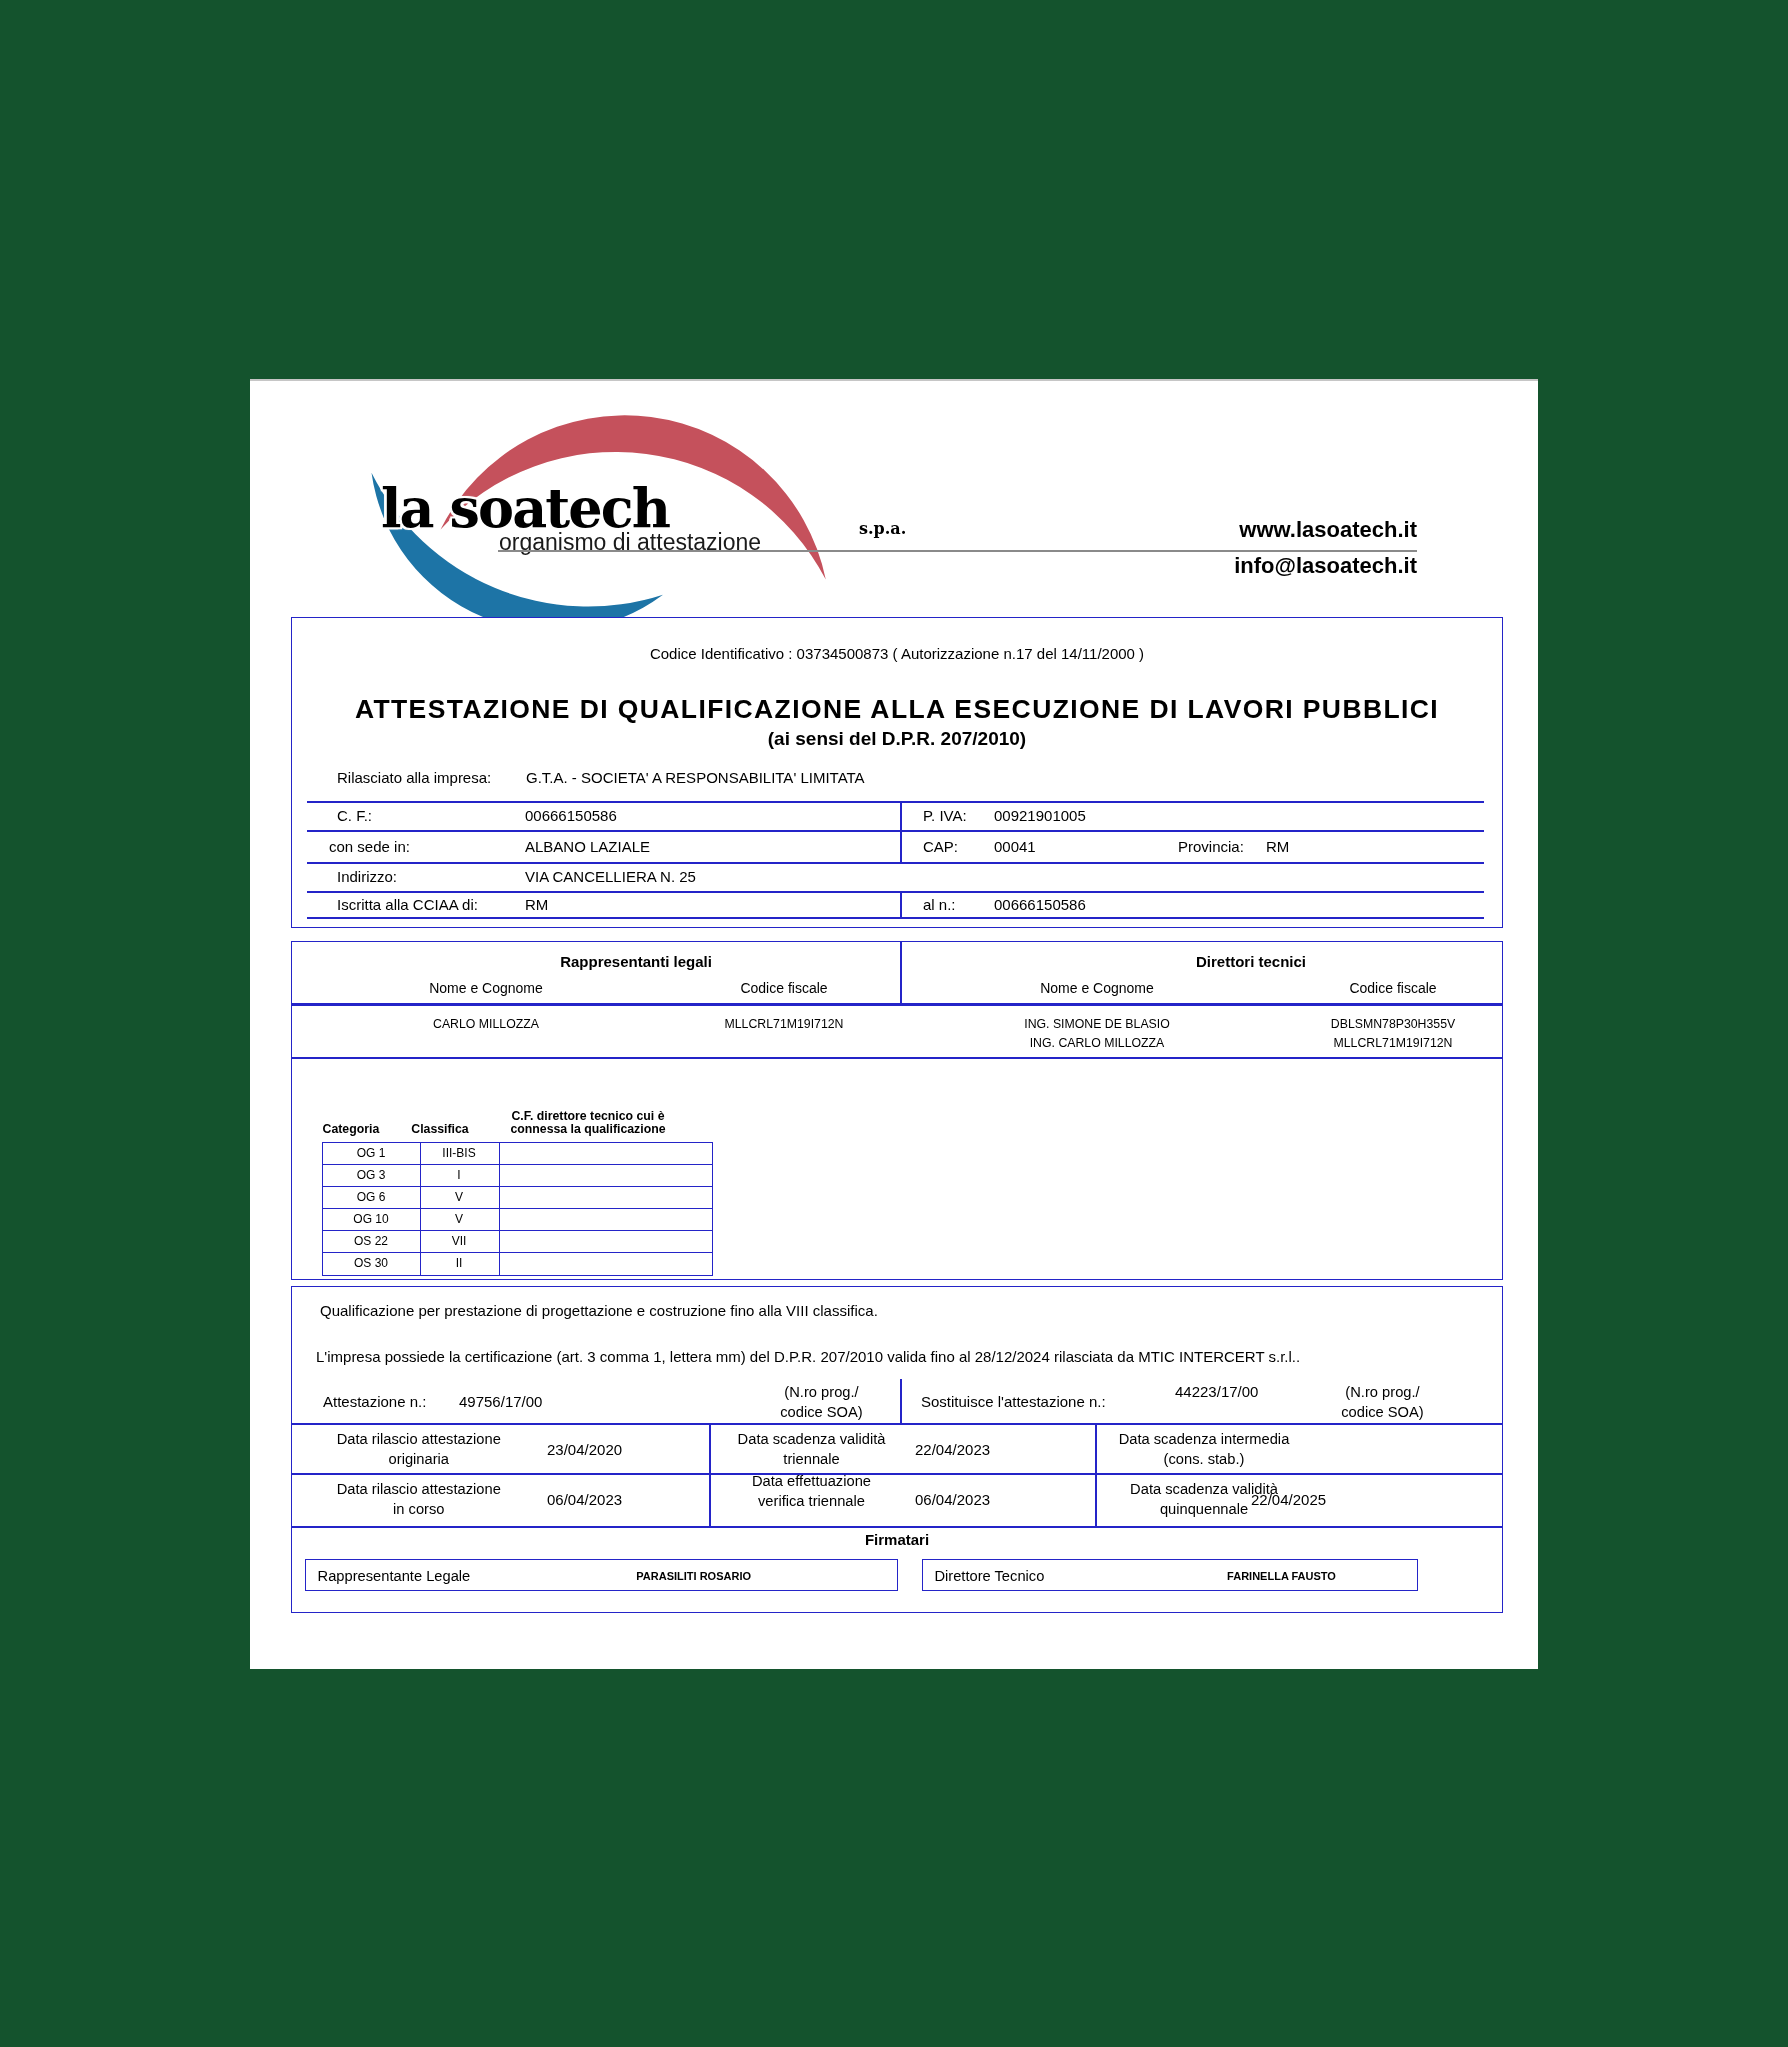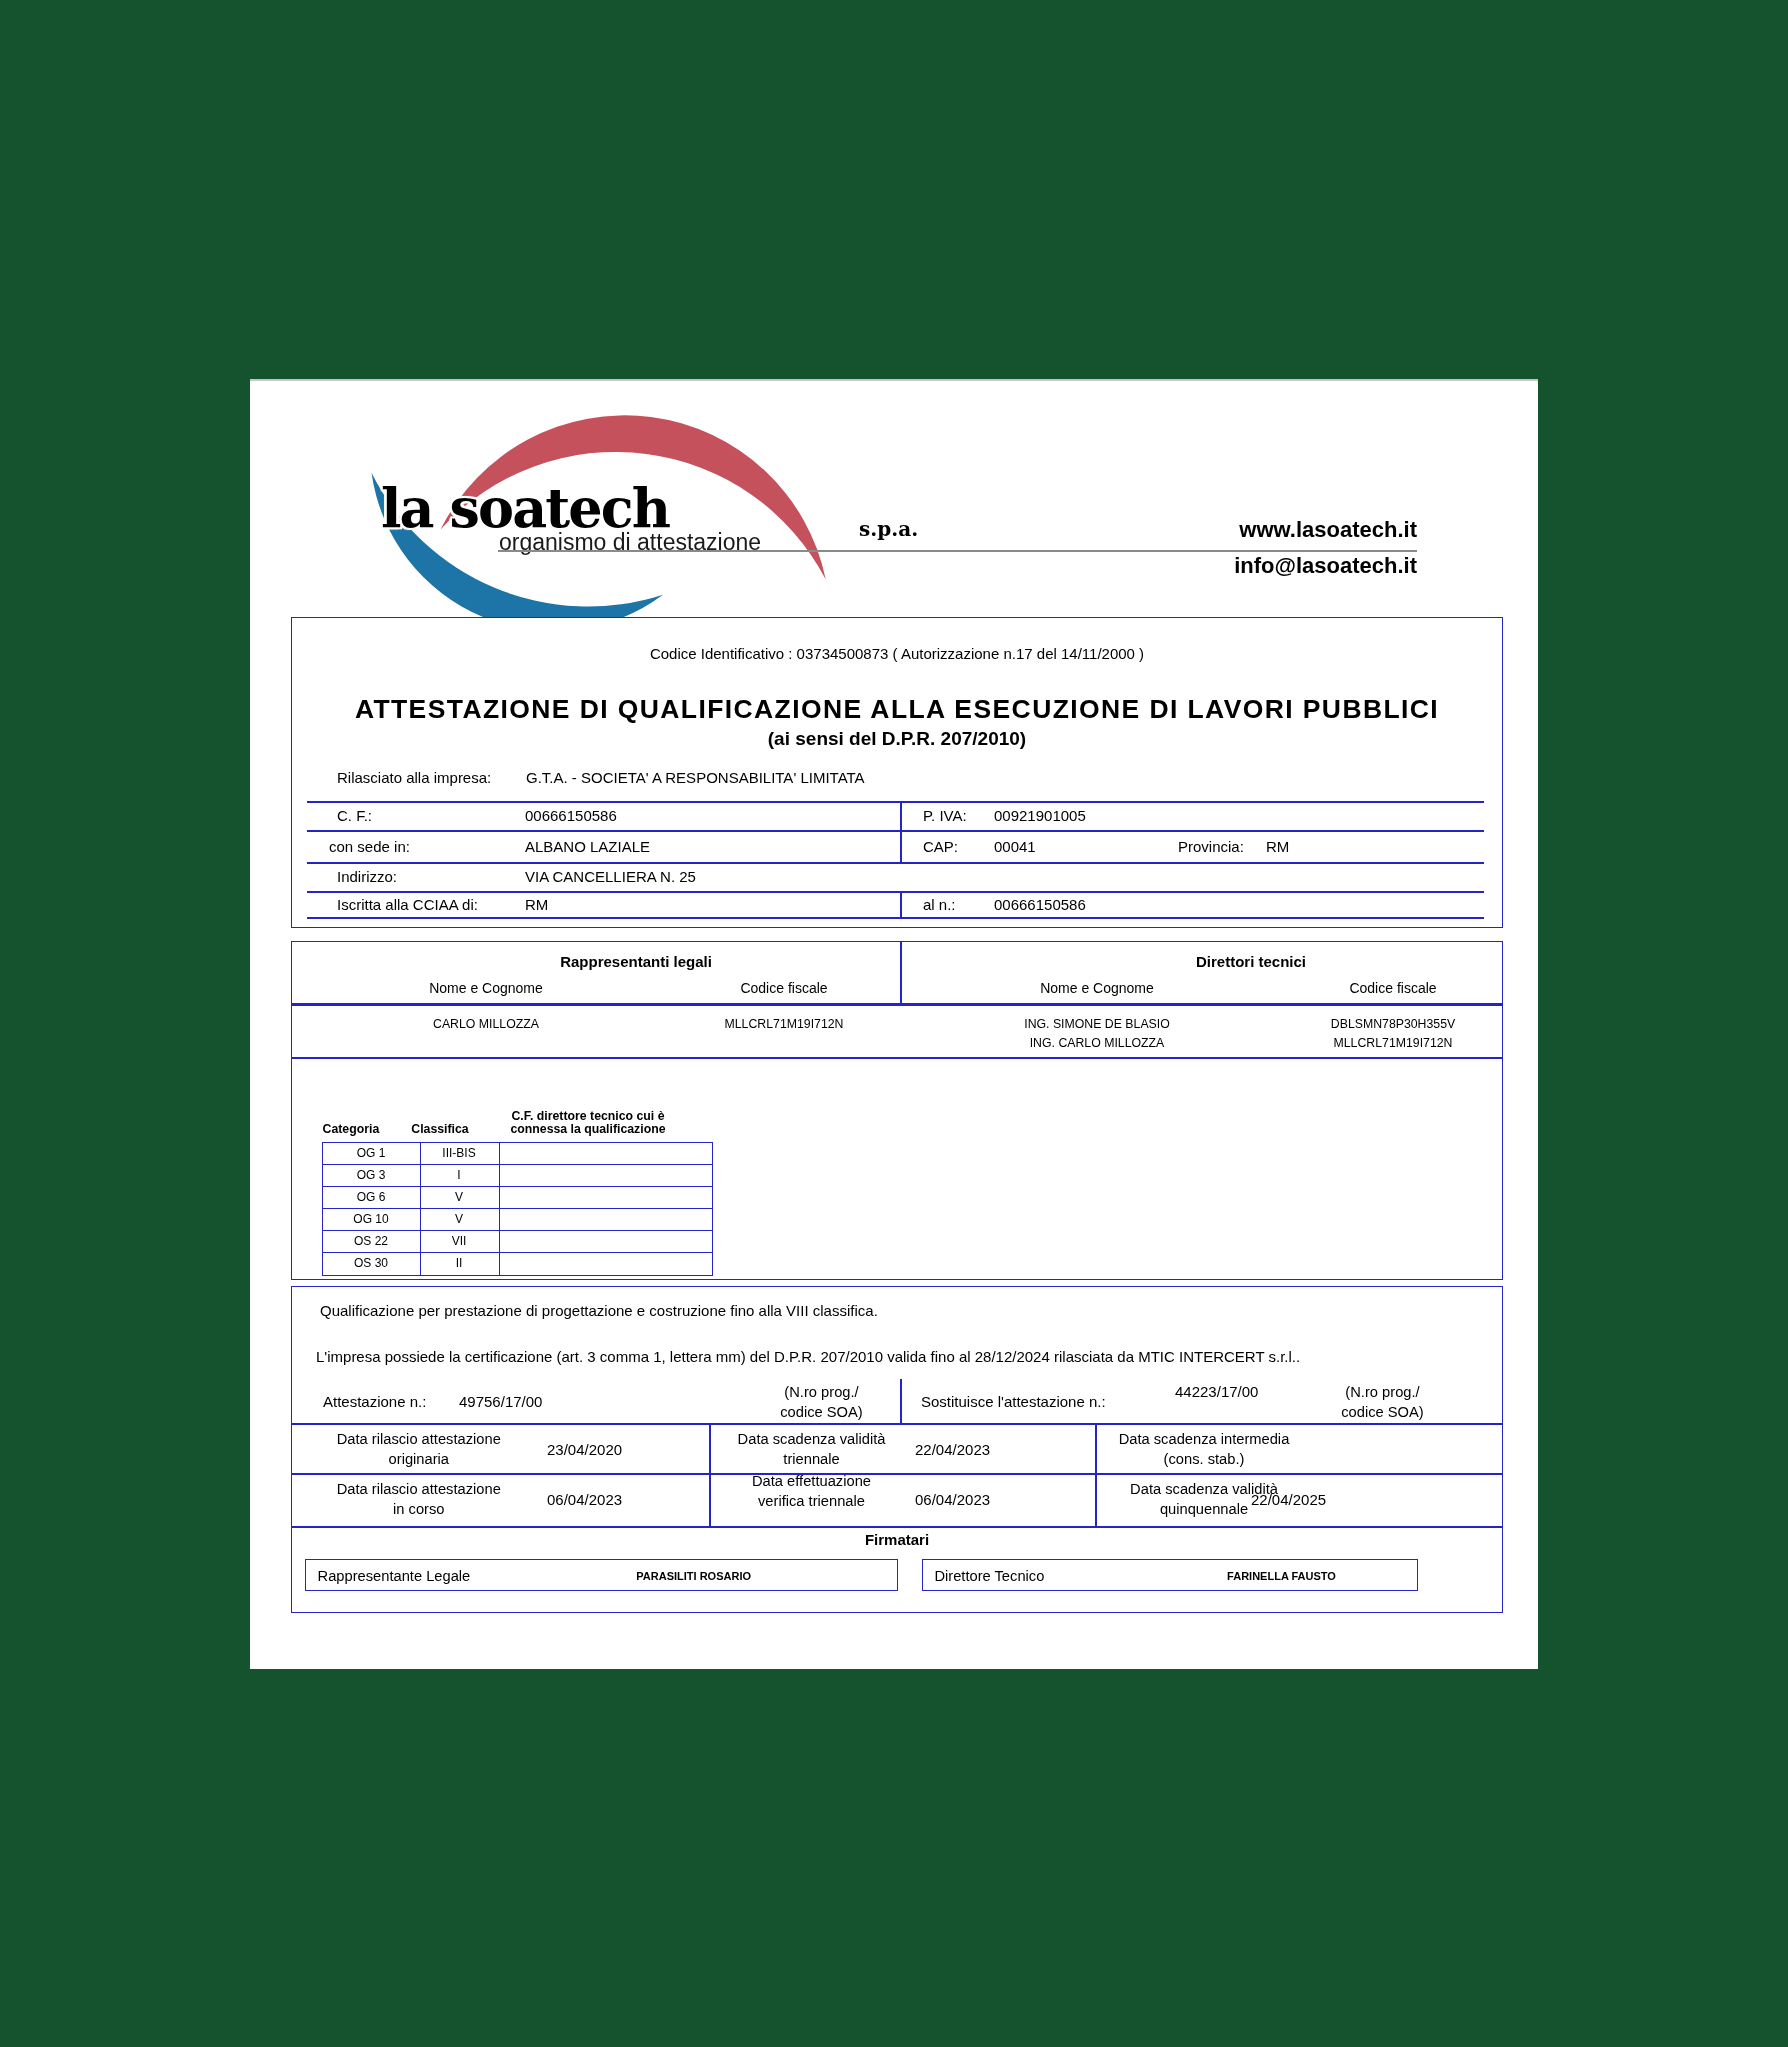--- a/index.html
+++ b/index.html
@@ -11,21 +11,21 @@
   .t{position:absolute;white-space:nowrap;font-size:15px;line-height:19px;}
   .c{text-align:center;}
   .box{position:absolute;border:1.9px solid var(--accent);box-sizing:border-box;background:#fff;}
   .hl{position:absolute;background:var(--accent);height:1.9px;}
   .vl{position:absolute;background:var(--accent);width:1.9px;}
   .twol{position:absolute;text-align:center;font-size:14.7px;line-height:20px;}
   .logo-brand{position:absolute;font-family:"DejaVu Serif","Liberation Serif",serif;font-weight:bold;
               font-size:54px;line-height:54px;letter-spacing:-1.9px;
               text-shadow:0 0 3.8px #fff,1.9px 1.9px 0 #fff,-1.9px -1.9px 0 #fff,1.9px -1.9px 0 #fff,-1.9px 1.9px 0 #fff,2.8px 0 0 #fff,-2.8px 0 0 #fff;}
   .logo-suffix{position:absolute;font-family:"DejaVu Serif","Liberation Serif",serif;font-weight:bold;
-               font-size:20px;line-height:20px;
+               font-size:16px;line-height:20px;
                text-shadow:0 0 2.8px #fff,0.9px 0.9px 0 #fff,-0.9px -0.9px 0 #fff;}
   .logo-tag{position:absolute;font-size:23px;line-height:23px;color:#1a1a1a;letter-spacing:0px;
             text-shadow:0 0 2.8px #fff,0.9px 0.9px 0 #fff,-0.9px -0.9px 0 #fff,1.9px 0 0 #fff,-1.9px 0 0 #fff;}
   .weblink{position:absolute;right:121px;font-weight:bold;font-size:22px;line-height:21px;text-align:right;}
   .doc-title{position:absolute;left:0;width:100%;text-align:center;font-weight:bold;font-size:26.5px;
              line-height:30px;letter-spacing:1.4px;white-space:nowrap;}
   .doc-sub{position:absolute;left:0;width:100%;text-align:center;font-weight:bold;font-size:19px;line-height:23px;}
   .sec-title{position:absolute;font-weight:bold;font-size:15px;line-height:19px;text-align:center;white-space:nowrap;}
   .colhead{position:absolute;font-size:14px;line-height:18px;text-align:center;white-space:nowrap;}
   .cellname{position:absolute;font-size:12.3px;line-height:18px;text-align:center;white-space:nowrap;}

